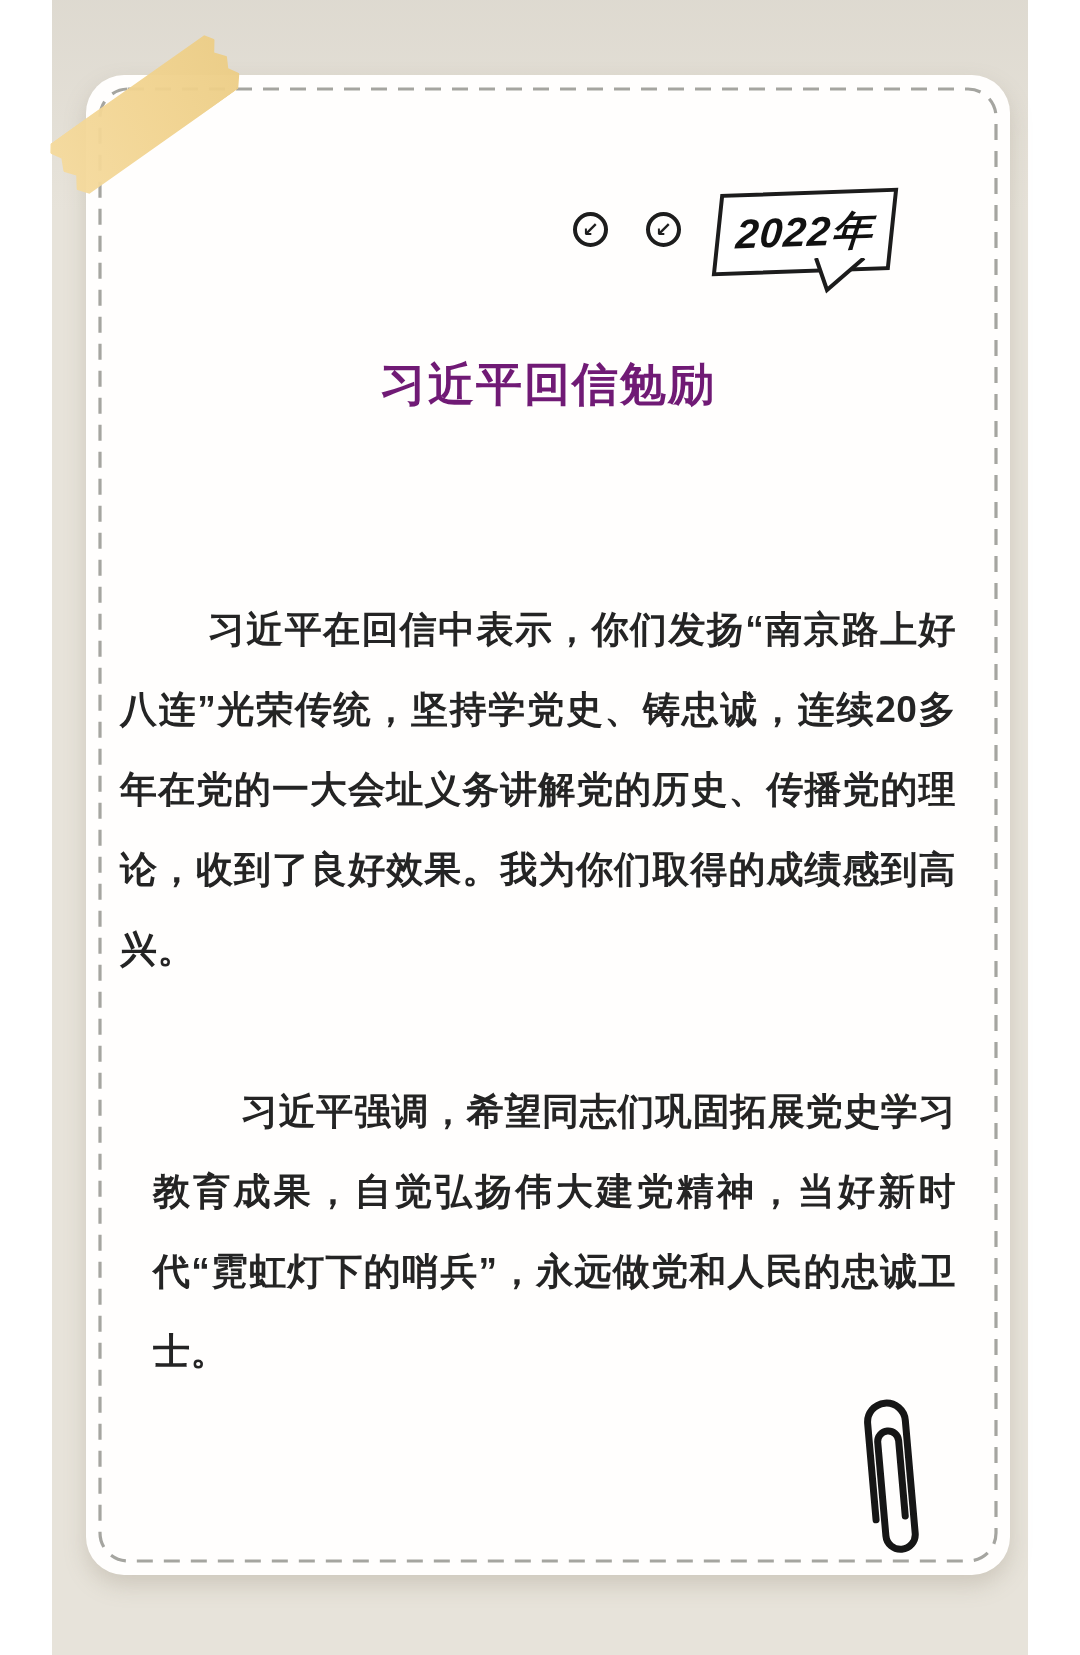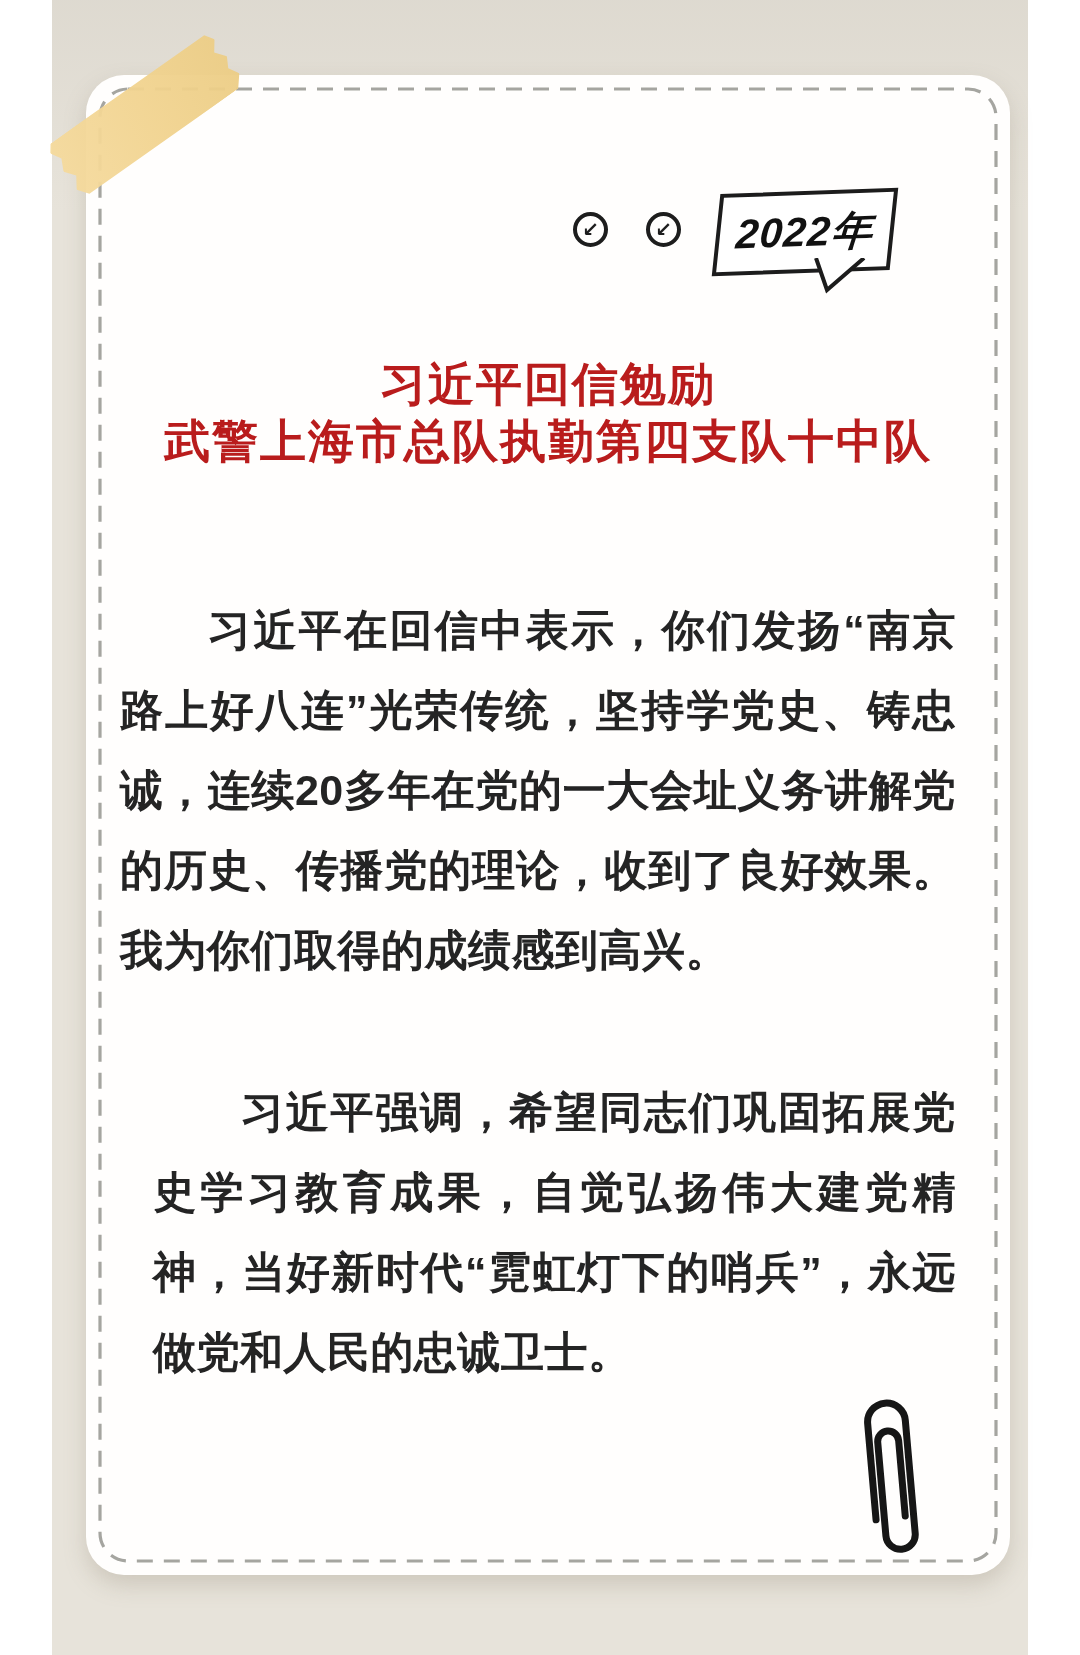--- a/index.html
+++ b/index.html
@@ -60,28 +60,28 @@
   }
   .bubble-text{
     font-style:italic;font-weight:bold;font-size:41px;color:#111;
     transform:skewX(2deg);letter-spacing:1px;white-space:nowrap;
   }
   .bubble-tail{position:absolute;left:722px;top:183px;z-index:3;}
 
   
   .title{
     position:absolute;left:0;top:281px;width:100%;z-index:2;
-    text-align:center;color:#b91c1c;
+    text-align:center;color:#701a75;
     font-weight:800;font-size:46px;line-height:57px;letter-spacing:2px;
   }
 
   
   .body-text{
     position:absolute;left:34px;right:54px;top:515px;z-index:2;
-    color:#242424;font-size:43px;line-height:80px;
+    color:#242424;font-size:37px;line-height:80px;
     font-weight:600;letter-spacing:0.5px;
     text-align:justify;
   }
   .body-text p{margin:0 0 82px 0;text-indent:88px;}
   .body-text p:last-child{margin-bottom:0;margin-left:33px;}
 
   
   .paperclip{
     position:absolute;left:850px;top:1388px;z-index:5;
     transform:rotate(-5deg);
@@ -109,21 +109,20 @@
     <div class="bubble">
       <span class="bubble-text">2022年</span>
     </div>
     <svg class="bubble-tail" width="64" height="40" viewBox="0 0 64 40">
       <polygon points="8,0 19,32 56,0" fill="#ffffff"></polygon>
       <polyline points="8,0 19,32 56,0" fill="none" stroke="#1c1c1c" stroke-width="4" stroke-linejoin="miter"></polyline>
     </svg>
 
     <div class="title">
       <div>习近平回信勉励</div>
-      <div>武警上海市总队执勤第四支队十中队</div>
     </div>
 
     <div class="body-text">
       <p>习近平在回信中表示，你们发扬“南京路上好八连”光荣传统，坚持学党史、铸忠诚，连续20多年在党的一大会址义务讲解党的历史、传播党的理论，收到了良好效果。我为你们取得的成绩感到高兴。</p>
       <p>习近平强调，希望同志们巩固拓展党史学习教育成果，自觉弘扬伟大建党精神，当好新时代“霓虹灯下的哨兵”，永远做党和人民的忠诚卫士。</p>
     </div>
 
   </div>
 
   <div class="tape"></div>

